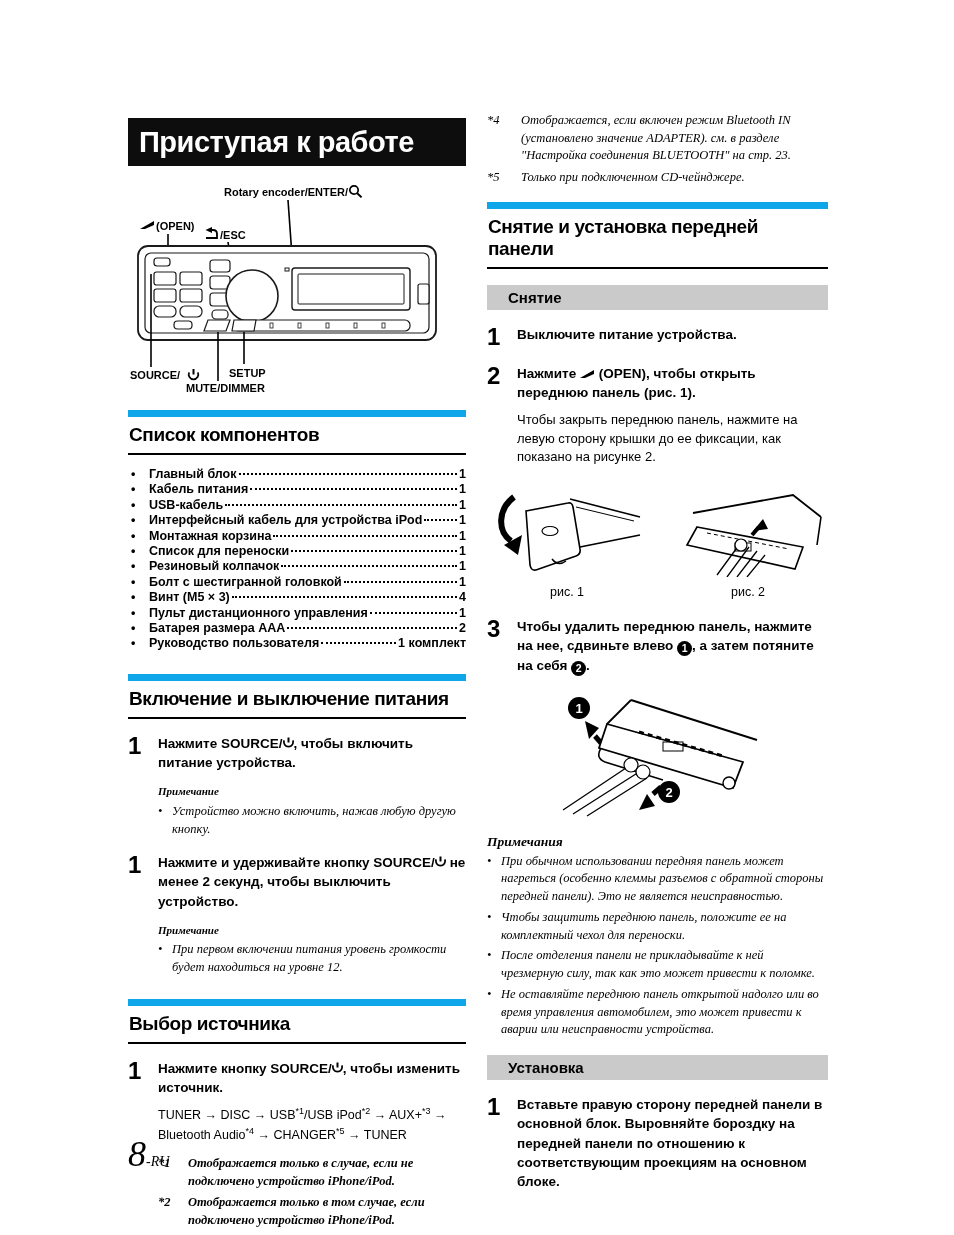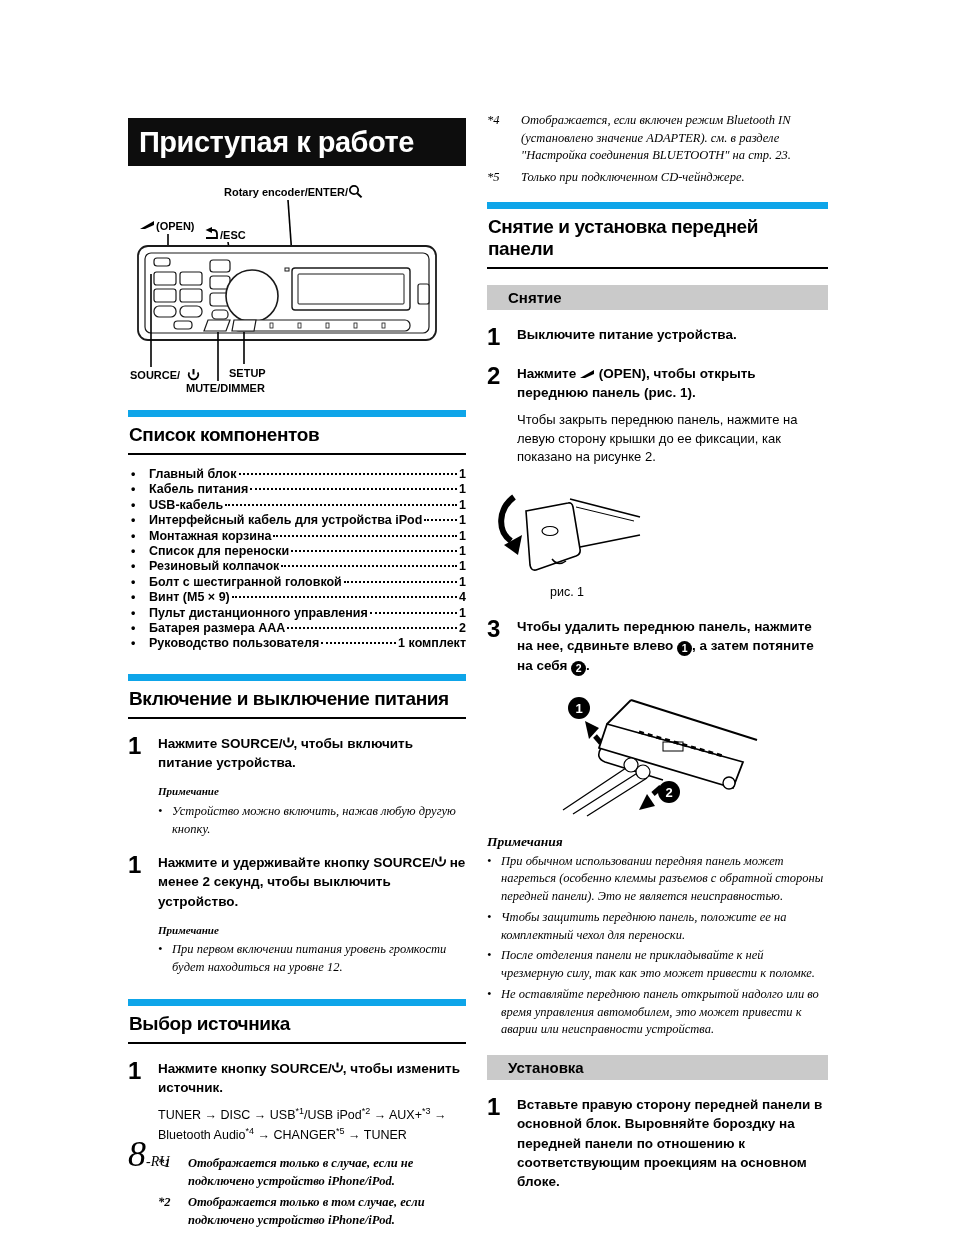--- a/index.html
+++ b/index.html
@@ -185,21 +185,21 @@
           <span class="comp-qty">1</span>
         </div>
         <div class="comp-row">
           <span class="comp-bullet">•</span>
           <span class="comp-name">Болт с шестигранной головкой</span>
           <span class="comp-leader"></span>
           <span class="comp-qty">1</span>
         </div>
         <div class="comp-row">
           <span class="comp-bullet">•</span>
-          <span class="comp-name">Винт (M5 × 9)</span>
+          <span class="comp-name">Винт (M5 × 3)</span>
           <span class="comp-leader"></span>
           <span class="comp-qty">4</span>
         </div>
         <div class="comp-row">
           <span class="comp-bullet">•</span>
           <span class="comp-name">Пульт дистанционного управления</span>
           <span class="comp-leader"></span>
           <span class="comp-qty">1</span>
         </div>
         <div class="comp-row">
@@ -315,20 +315,34 @@
           <polygon points="12,62 30,52 26,72" fill="#000"></polygon>
           <path d="M34,28 L76,20 Q80,19 81,24 L88,66 Q89,71 84,73 L44,87 Q39,88 38,82 Z" fill="#fff" stroke="#000" stroke-width="1.6"></path>
           <ellipse cx="58" cy="48" rx="8" ry="4.5" fill="none" stroke="#000" stroke-width="1.2"></ellipse>
           <path d="M78,16 L148,34" stroke="#000" stroke-width="1.6" fill="none"></path>
           <path d="M88,64 L148,52" stroke="#000" stroke-width="1.6" fill="none"></path>
           <path d="M84,24 L142,38" stroke="#000" stroke-width="1" fill="none"></path>
           <path d="M60,76 q6,8 14,2" fill="none" stroke="#000" stroke-width="1.4"></path>
         </svg>
         <div class="figcap">рис. 1</div>
       </div>
+      <div class="figbox">
+        <svg width="150" height="94" viewBox="0 0 150 94">
+          <path d="M20,30 L120,12 L148,34" fill="none" stroke="#000" stroke-width="1.8"></path>
+          <path d="M148,34 L144,62" fill="none" stroke="#000" stroke-width="1.6"></path>
+          <polygon points="24,44 130,64 122,86 14,62" fill="#fff" stroke="#000" stroke-width="1.6"></polygon>
+          <rect x="62" y="60" width="16" height="8" fill="none" stroke="#000" stroke-width="1"></rect>
+          <path d="M34,50 L116,66" stroke="#000" stroke-width="1" stroke-dasharray="4,3" fill="none"></path>
+          <path d="M79,52 L86,44" stroke="#000" stroke-width="4" fill="none"></path>
+          <polygon points="80,48 90,36 95,46" fill="#000"></polygon>
+          <path d="M44,92 L66,62 M54,94 L76,64 M64,94 L84,68 M74,94 L92,72" stroke="#000" stroke-width="1.3" fill="none"></path>
+          <circle cx="68" cy="62" r="6" fill="#fff" stroke="#000" stroke-width="1.2"></circle>
+        </svg>
+        <div class="figcap">рис. 2</div>
+      </div>
     </div>
 
     <div class="step" style="margin-top:18px;">
       <div class="step-num">3</div>
       <div class="step-body">
         <span>Чтобы удалить переднюю панель, нажмите на нее, сдвиньте влево </span><span class="badge">1</span><span>, а затем потяните на себя </span><span class="badge">2</span><span>.</span>
       </div>
     </div>
 
     <div class="fig3wrap">

